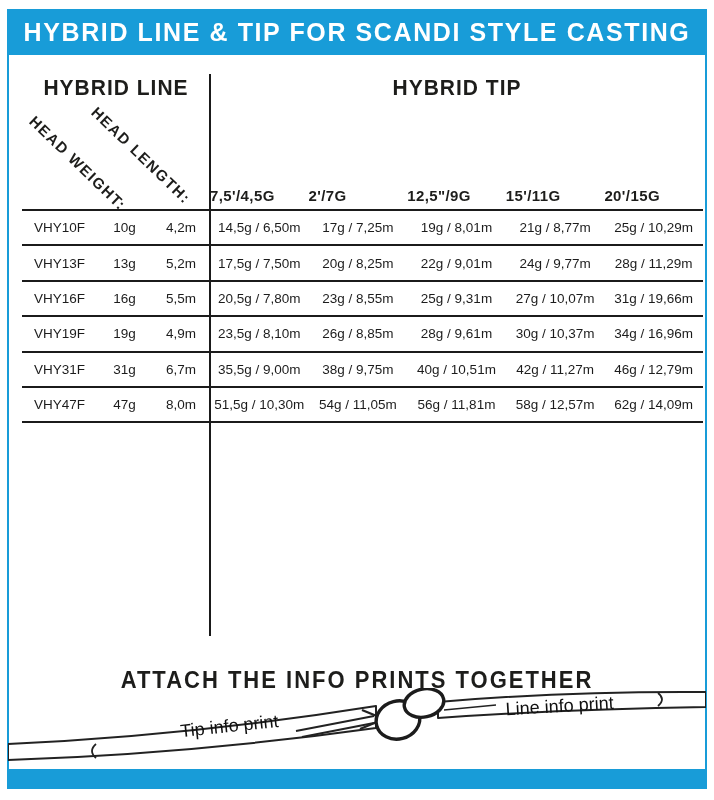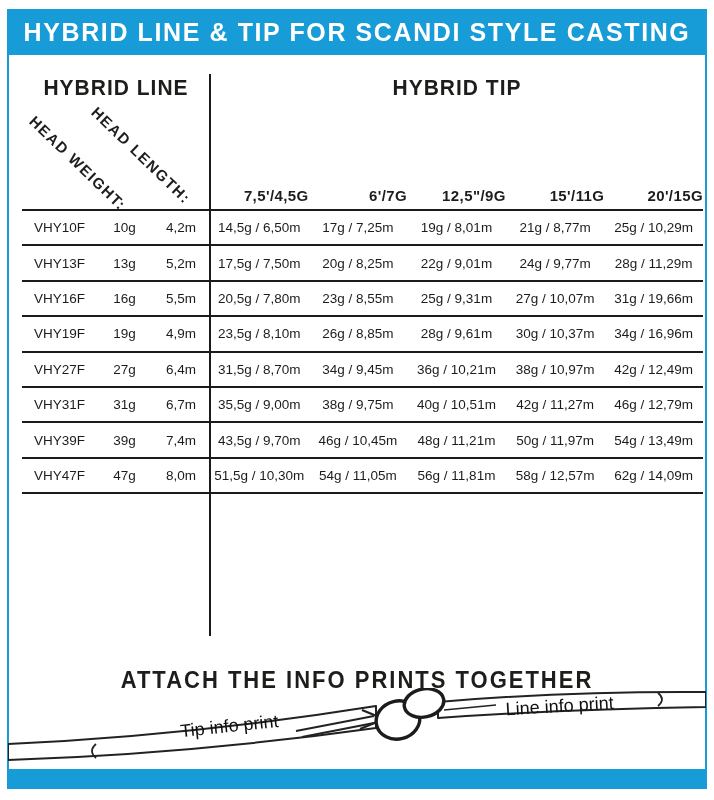--- a/index.html
+++ b/index.html
@@ -35,21 +35,21 @@
   .head-length { left:94px; top:101px; }
 
   
   .tbl { position:absolute; left:22px; top:176px; width:681px; }
   .trow {
     display:grid; grid-template-columns:75px 55px 58px 98.6px 98.6px 98.6px 98.6px 98.6px;
     border-bottom:2px solid #1b1b1b; align-items:center; height:33.4px;
   }
   .trow.hdr { height:33px; align-items:end; }
   .cell { text-align:center; font-size:13.5px; color:#1c1c1c; white-space:nowrap; }
-  .hcell { text-align:right; font-weight:bold; font-size:15px; letter-spacing:0.4px; padding-bottom:5px; white-space:nowrap;padding-left:30px; }
+  .hcell { text-align:left; font-weight:bold; font-size:15px; letter-spacing:0.4px; padding-bottom:5px; white-space:nowrap; }
   .v-divider { position:absolute; left:209px; top:74px; width:2px; height:562px; background:#1a1a1a; }
 
   
   .attach-title {
     position:absolute; left:0; top:668px; width:714px; text-align:center;
     font-weight:bold; font-size:22px; letter-spacing:2px; transform:scaleY(1.05);
   }
   .knot-svg { position:absolute; left:8px; top:688px; }
   .knot-svg text { font-family:"Liberation Sans", sans-serif; font-size:18px; fill:#101010; }
 </style>
@@ -72,21 +72,21 @@
   <div class="diag head-length">HEAD LENGTH:</div>
 
   <div class="v-divider"></div>
 
   <div class="tbl">
     <div class="trow hdr">
       <div class="hcell"></div>
       <div class="hcell"></div>
       <div class="hcell"></div>
       <div class="hcell">7,5'/4,5G</div>
-      <div class="hcell">6'/7G</div>
+      <div class="hcell">2'/7G</div>
       <div class="hcell">12,5"/9G</div>
       <div class="hcell">15'/11G</div>
       <div class="hcell">20'/15G</div>
     </div>
 
     <div class="trow">
       <div class="cell">VHY10F</div>
       <div class="cell">10g</div>
       <div class="cell">4,2m</div>
       <div class="cell">14,5g / 6,50m</div>
@@ -119,48 +119,28 @@
       <div class="cell">VHY19F</div>
       <div class="cell">19g</div>
       <div class="cell">4,9m</div>
       <div class="cell">23,5g / 8,10m</div>
       <div class="cell">26g / 8,85m</div>
       <div class="cell">28g / 9,61m</div>
       <div class="cell">30g / 10,37m</div>
       <div class="cell">34g / 16,96m</div>
     </div>
     <div class="trow">
-      <div class="cell">VHY27F</div>
-      <div class="cell">27g</div>
-      <div class="cell">6,4m</div>
-      <div class="cell">31,5g / 8,70m</div>
-      <div class="cell">34g / 9,45m</div>
-      <div class="cell">36g / 10,21m</div>
-      <div class="cell">38g / 10,97m</div>
-      <div class="cell">42g / 12,49m</div>
-    </div>
-    <div class="trow">
       <div class="cell">VHY31F</div>
       <div class="cell">31g</div>
       <div class="cell">6,7m</div>
       <div class="cell">35,5g / 9,00m</div>
       <div class="cell">38g / 9,75m</div>
       <div class="cell">40g / 10,51m</div>
       <div class="cell">42g / 11,27m</div>
       <div class="cell">46g / 12,79m</div>
-    </div>
-    <div class="trow">
-      <div class="cell">VHY39F</div>
-      <div class="cell">39g</div>
-      <div class="cell">7,4m</div>
-      <div class="cell">43,5g / 9,70m</div>
-      <div class="cell">46g / 10,45m</div>
-      <div class="cell">48g / 11,21m</div>
-      <div class="cell">50g / 11,97m</div>
-      <div class="cell">54g / 13,49m</div>
     </div>
     <div class="trow">
       <div class="cell">VHY47F</div>
       <div class="cell">47g</div>
       <div class="cell">8,0m</div>
       <div class="cell">51,5g / 10,30m</div>
       <div class="cell">54g / 11,05m</div>
       <div class="cell">56g / 11,81m</div>
       <div class="cell">58g / 12,57m</div>
       <div class="cell">62g / 14,09m</div>

